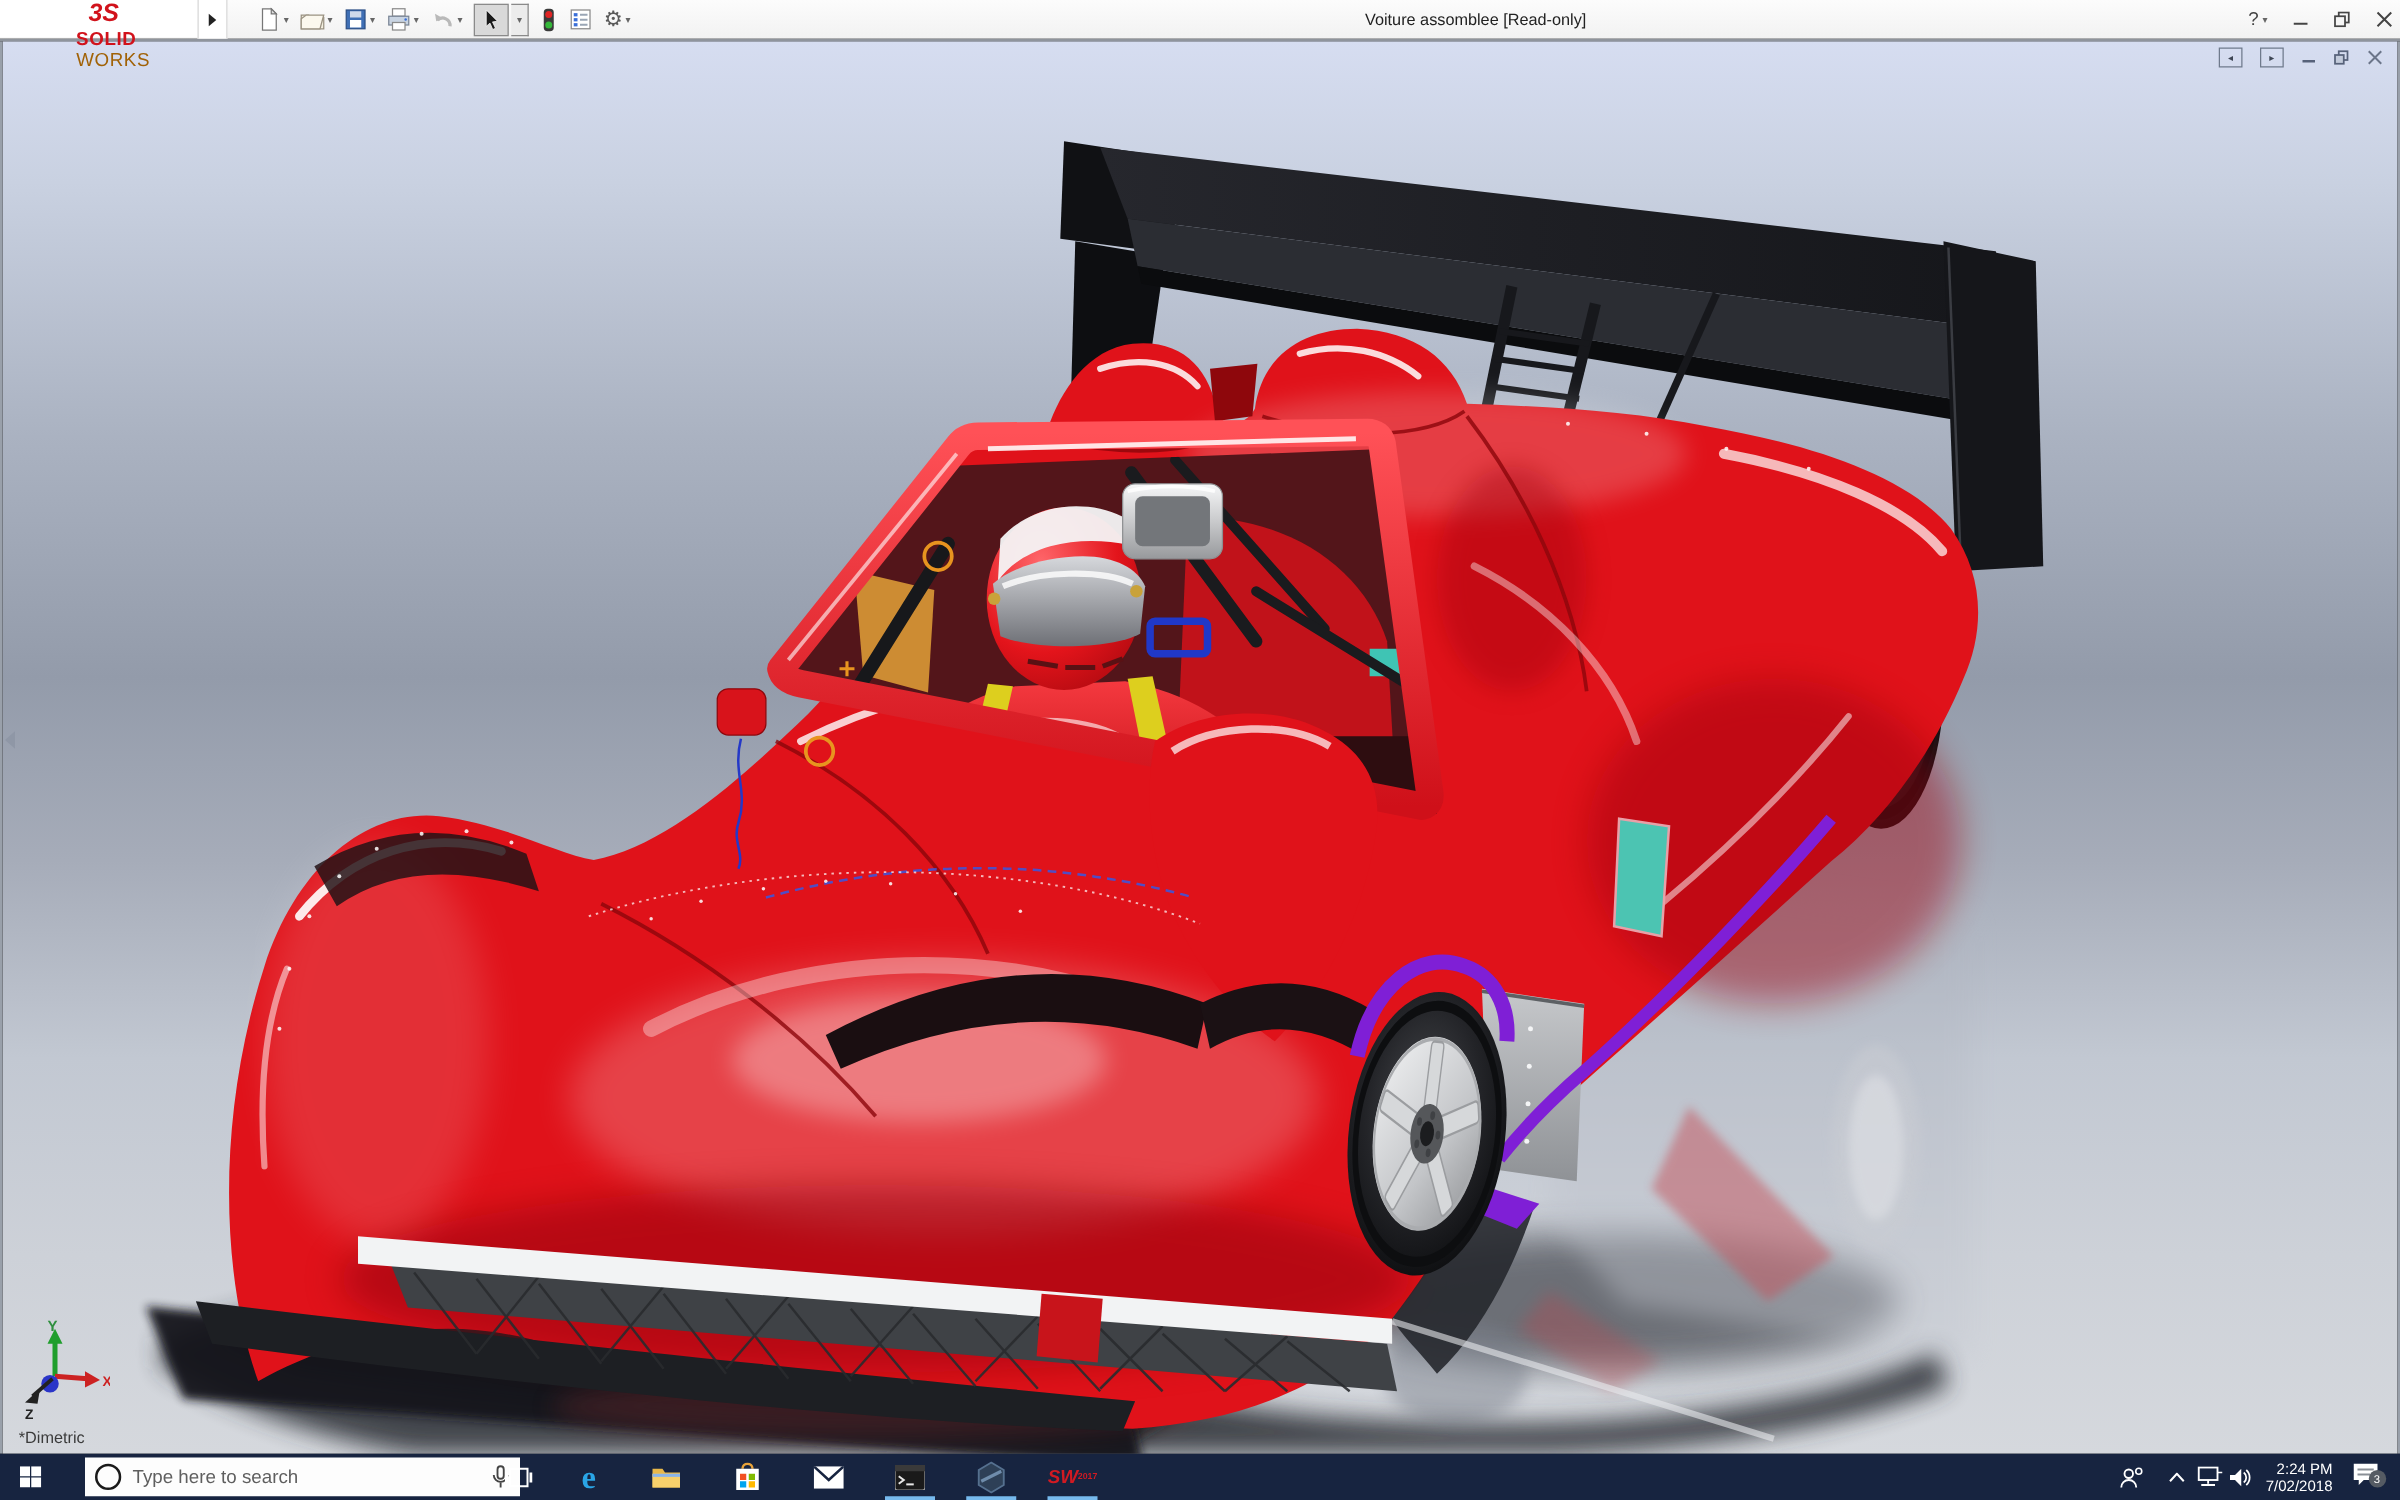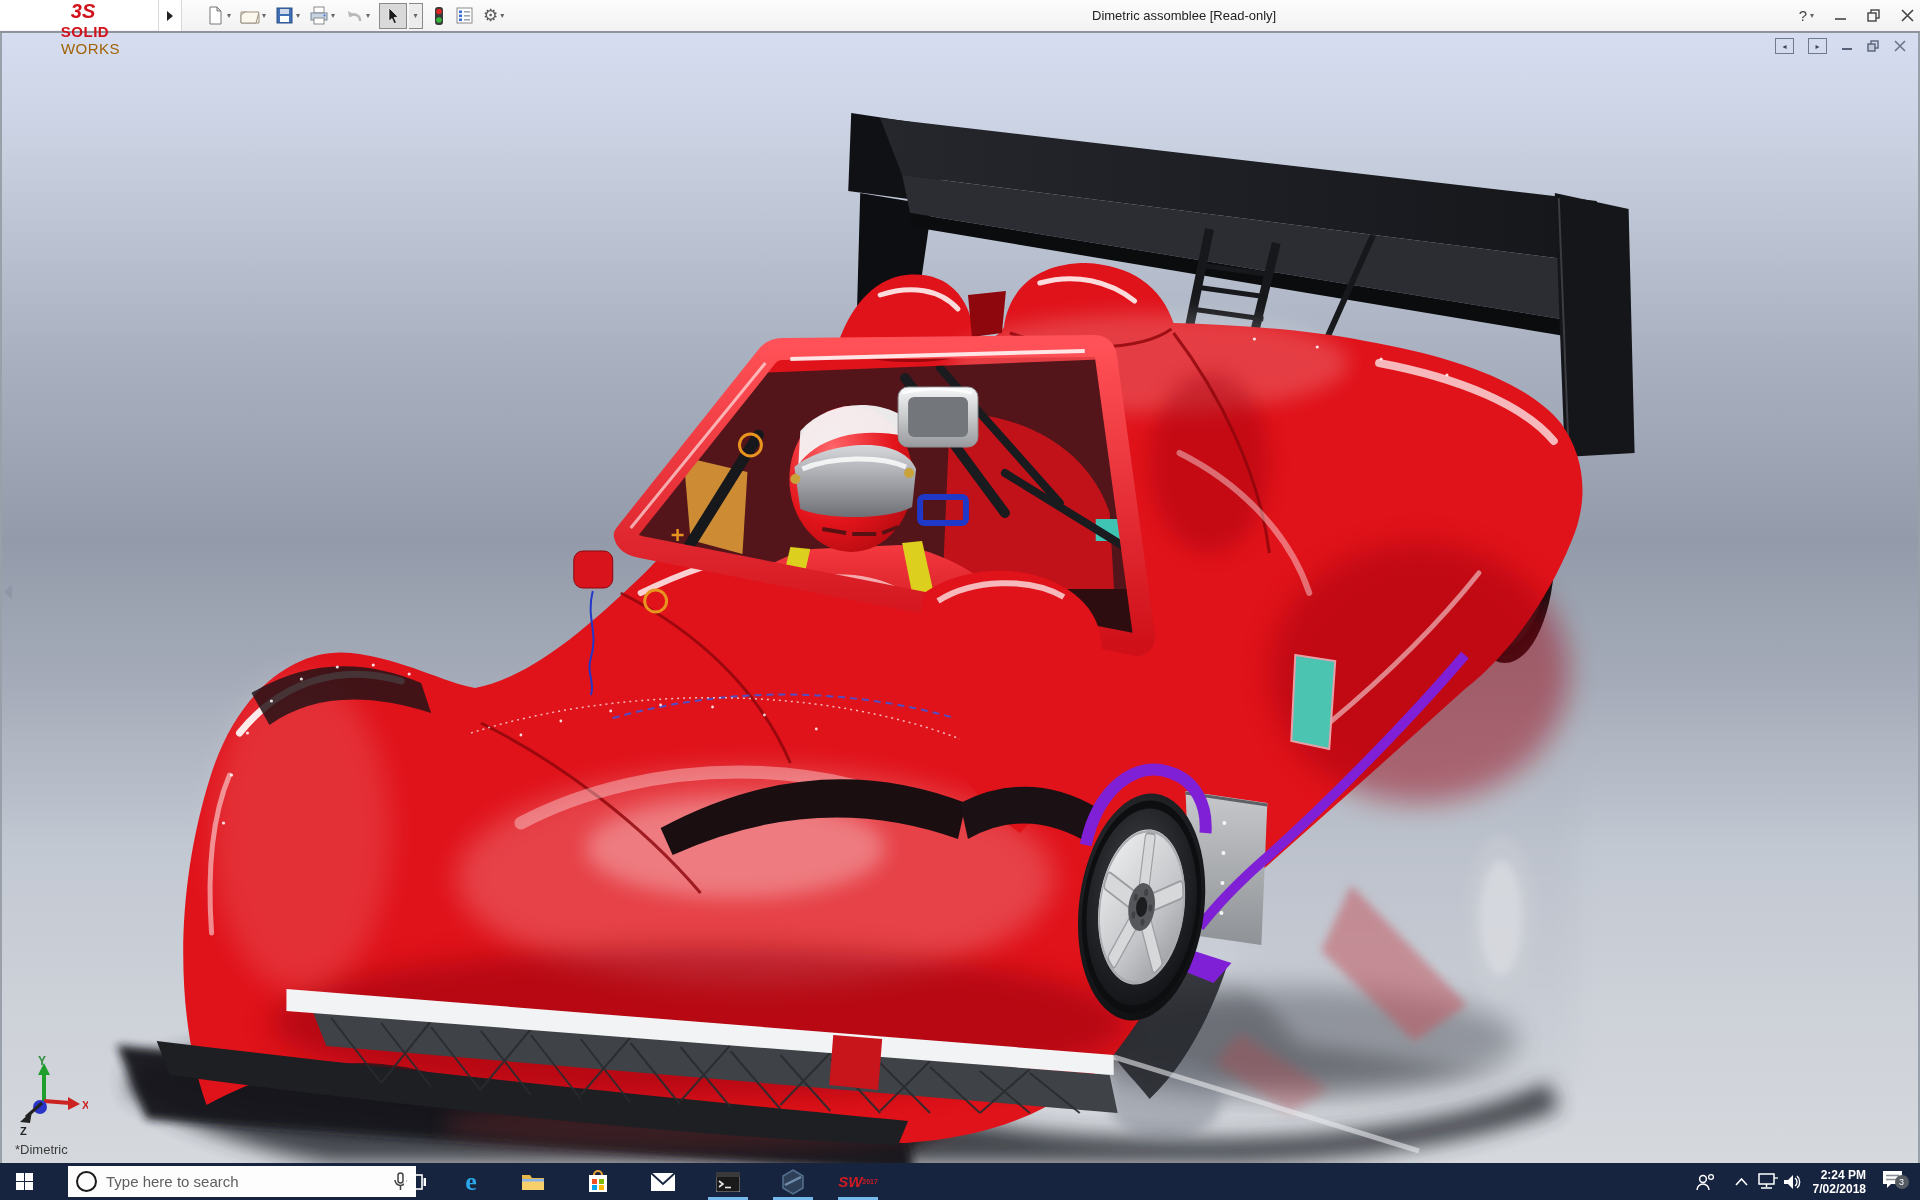--- a/index.html
+++ b/index.html
@@ -44,21 +44,21 @@
     display:flex;align-items:center;box-sizing:border-box;padding:0 8px;margin-left:20px;}
   .cortana-ring{width:17px;height:17px;border:2.5px solid #1a1a1a;border-radius:50%;margin-right:9px;flex:none;}
   .search-text{font-size:15px;color:#5f5f5f;flex:1;}
   .app{position:absolute;top:0;width:48px;height:37px;display:flex;align-items:center;justify-content:center;}
   .underline{position:absolute;bottom:0;height:3px;width:40px;background:#76b9ed;}
   .sw-icon{display:flex;flex-direction:row;align-items:center;line-height:10px;}
   .sw-letters{color:#d11a22;font-weight:bold;font-style:italic;font-size:15px;}
   .sw-year{color:#d11a22;font-size:7px;font-weight:bold;}
   .tray-item{position:absolute;top:0;height:37px;display:flex;align-items:center;justify-content:center;}
   .clock{position:absolute;left:1800px;top:0;width:66px;height:37px;display:flex;flex-direction:column;
-    justify-content:center;align-items:flex-end;color:#fff;font-size:12px;line-height:14px;font-weight:bold;}
+    justify-content:center;align-items:flex-end;color:#fff;font-size:12px;line-height:14px;}
   .badge{position:absolute;right:-6px;bottom:4px;width:14px;height:14px;border-radius:50%;background:#555b63;
     color:#fff;font-size:9px;display:flex;align-items:center;justify-content:center;}
 </style>
 </head>
 <body>
 
 <div class="titlebar">
   <div class="logo">
     <span class="logo-mark">3S</span>
     <span class="logo-solid">SOLID</span>
@@ -136,21 +136,21 @@
           <rect x="9" y="9" width="6" height="1.6" fill="#9aa6b5"></rect>
           <rect x="9" y="13" width="6" height="1.6" fill="#9aa6b5"></rect>
         </svg>
     </div>
     <div class="tb-item">
       <span style="font-size:17px;color:#5a5a5a;">⚙</span>
       <span class="caret">▾</span>
     </div>
   </div>
 
-  <div class="win-title">Dimetric assomblee [Read-only]</div>
+  <div class="win-title">Voiture assomblee [Read-only]</div>
 
   <div class="win-ctrls">
     <span style="display:flex;align-items:center;gap:3px;">
       <span class="help-glyph">?</span>
       <span class="caret">▾</span>
     </span>
     <svg width="13" height="13">
         <line x1="1" y1="10" x2="12" y2="10" stroke="#444" stroke-width="1.6"></line>
       </svg>
     <svg width="14" height="13">

